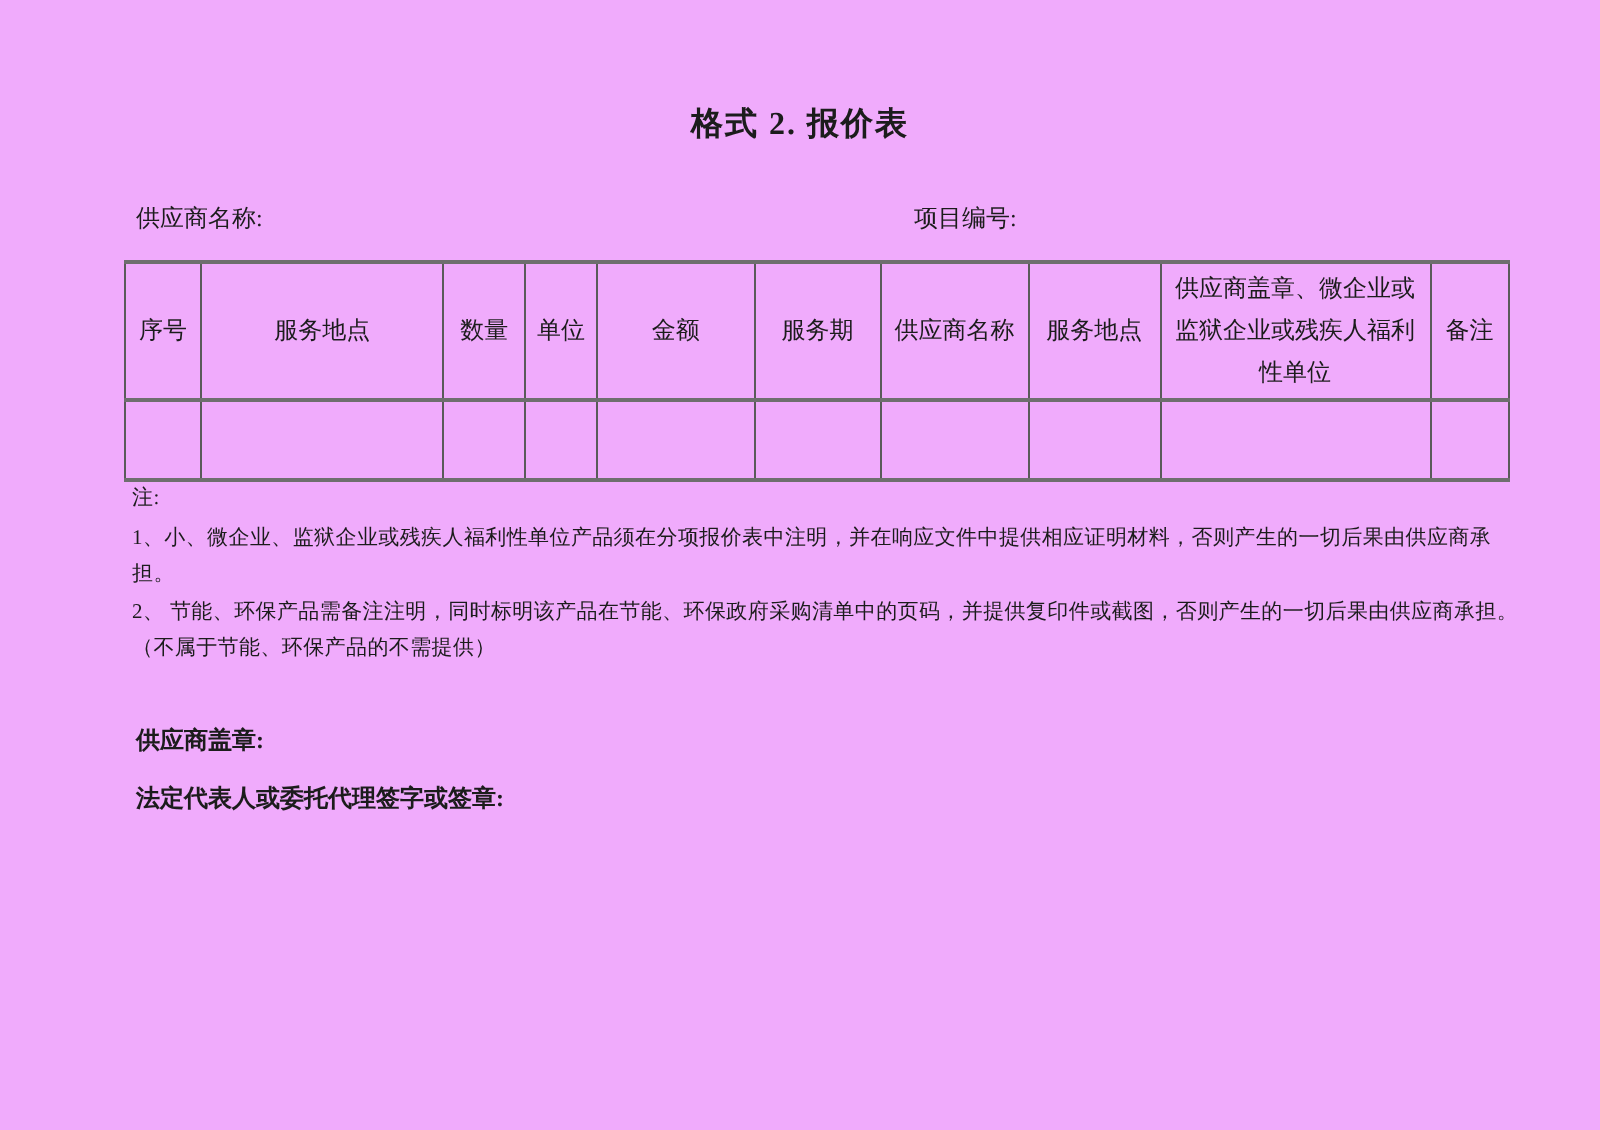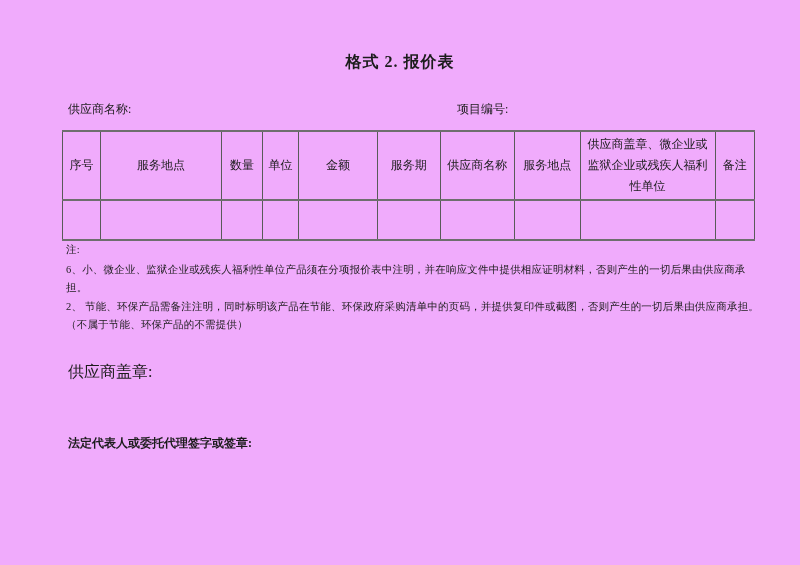--- a/index.html
+++ b/index.html
@@ -41,25 +41,25 @@
   .quote-table tr.body td { height:40px; }
 
   .notes {
     position:absolute; left:66px; top:241px; width:694px;
     font-size:10.5px; line-height:18.5px; letter-spacing:0.2px;
   }
   .notes .note-label { margin-bottom:1px; }
 
   .sig-supplier {
     position:absolute; left:68px; top:362px;
-    font-size:16px; font-weight:normal;
+    font-size:12px; font-weight:bold;
   }
   .sig-legal {
     position:absolute; left:68px; top:391px;
-    font-size:12px; font-weight:bold;margin-top:44px;
+    font-size:12px; font-weight:bold;
   }
 
   .page-number {
     position:absolute; left:0; right:0; top:516px;
     text-align:center; font-size:10px; color:#2a2a2a;
   }
 </style>
 </head>
 <body>
 
@@ -108,21 +108,21 @@
         <td></td>
         <td></td>
         <td></td>
         <td></td>
       </tr>
     </tbody>
   </table>
 
   <div class="notes">
     <div class="note-label">注:</div>
-    <div class="note-item">6、小、微企业、监狱企业或残疾人福利性单位产品须在分项报价表中注明，并在响应文件中提供相应证明材料，否则产生的一切后果由供应商承担。</div>
+    <div class="note-item">1、小、微企业、监狱企业或残疾人福利性单位产品须在分项报价表中注明，并在响应文件中提供相应证明材料，否则产生的一切后果由供应商承担。</div>
     <div class="note-item">2、 节能、环保产品需备注注明，同时标明该产品在节能、环保政府采购清单中的页码，并提供复印件或截图，否则产生的一切后果由供应商承担。（不属于节能、环保产品的不需提供）</div>
   </div>
 
   <div class="sig-supplier">供应商盖章:</div>
   <div class="sig-legal">法定代表人或委托代理签字或签章:</div>
 
 
 </div>
 
 </body></html>

